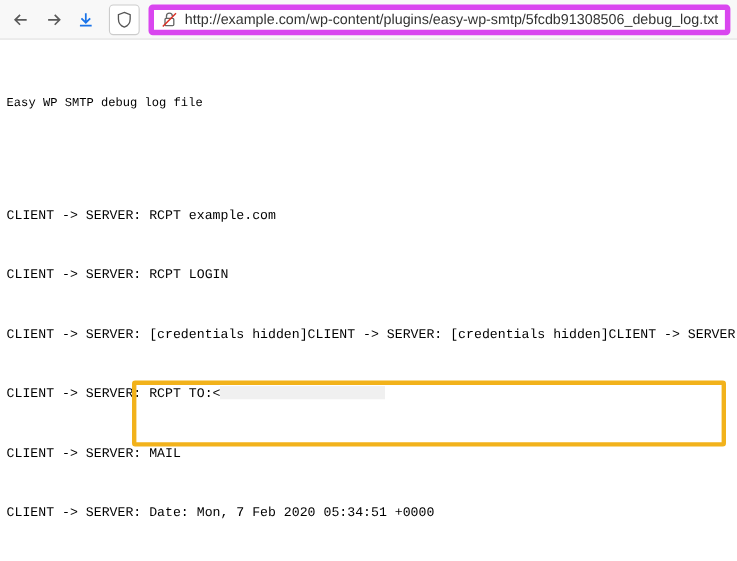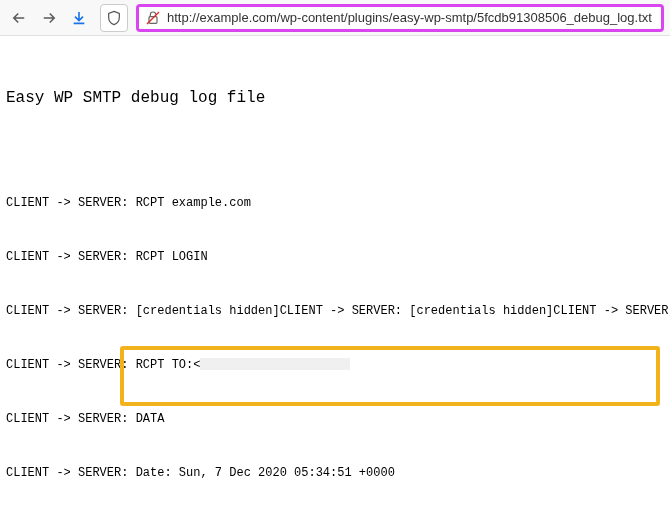--- a/index.html
+++ b/index.html
@@ -41,21 +41,21 @@
       border: 1px solid #ccc;
       border-radius: 4px;
       background: #fff;
       margin-left: 4px;
     }
     .addr-wrap {
       flex: 1;
       display: flex;
       align-items: center;
       height: 28px;
-      border: 3px solid #d946ef;
+      border: 5px solid #d946ef;
       border-radius: 4px;
       background: #fff;
       margin-left: 4px;
       padding: 0 6px;
       gap: 6px;
     }
     .insecure-icon {
       width: 16px;
       height: 16px;
       position: relative;
@@ -70,21 +70,21 @@
       padding: 14px 6px 6px 6px;
       font-family: "Courier New", Courier, monospace;
       font-size: 12px;
       line-height: 1.5;
       color: #000;
       white-space: pre;
       position: relative;
     }
     .title {
       font-family: "Courier New", Courier, monospace;
-      font-size: 16px;
+      font-size: 11px;
       margin-bottom: 12px;
     }
     .log-lines { position: relative; }
     .log-line { height: 18px; display: flex; }
     .redact {
       display: inline-block;
       height: 12px;
       background: #f0f0f0;
       margin-top: 2px;
     }
@@ -135,22 +135,22 @@
   </div>
 </div>
 
 <div class="content">
   <div class="title">Easy WP SMTP debug log file</div>
   <div class="log-lines">
     <div class="log-line"><span>CLIENT -&gt; SERVER: </span><span>RCPT example.com</span></div>
     <div class="log-line"><span>CLIENT -&gt; SERVER: </span><span>RCPT LOGIN</span></div>
     <div class="log-line"><span>CLIENT -&gt; SERVER: </span><span>[credentials hidden]CLIENT -&gt; SERVER: [credentials hidden]CLIENT -&gt; SERVER: MAIL F</span></div>
     <div class="log-line"><span>CLIENT -&gt; SERVER: </span><span>RCPT TO:&lt;</span><span class="redact" style="width:150px;"></span></div>
-    <div class="log-line"><span>CLIENT -&gt; SERVER: </span><span>DATA</span></div>
-    <div class="log-line"><span>CLIENT -&gt; SERVER: </span><span>Date: Sun, 7 Dec 2020 05:34:51 +0000</span></div>
+    <div class="log-line"><span>CLIENT -&gt; SERVER: </span><span>MAIL</span></div>
+    <div class="log-line"><span>CLIENT -&gt; SERVER: </span><span>Date: Mon, 7 Feb 2020 05:34:51 +0000</span></div>
     
     
     
     
     
     
     
     
     
     

